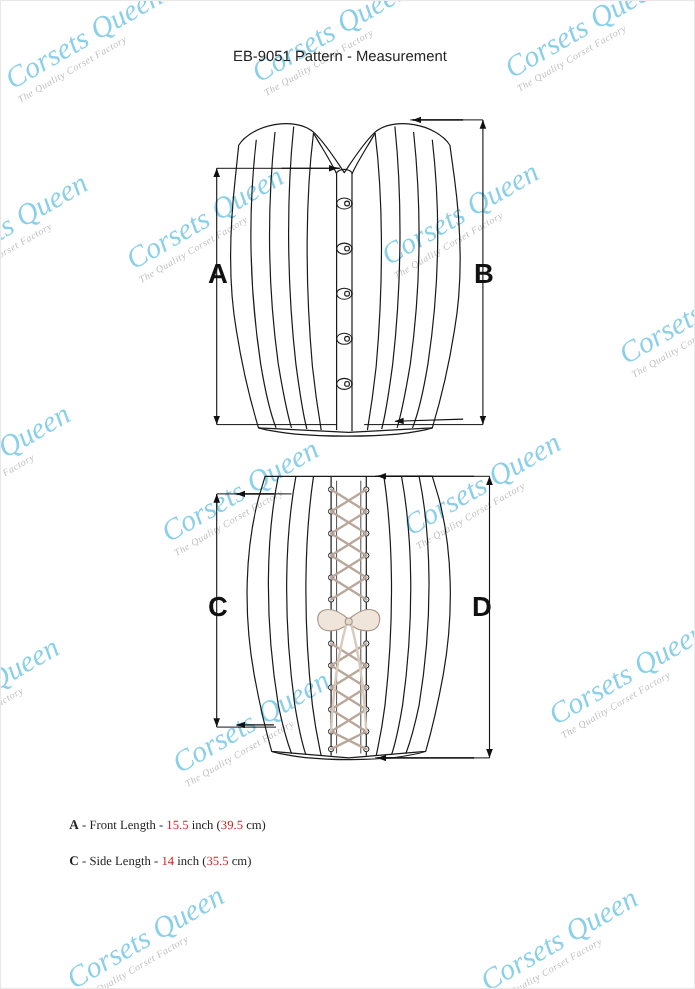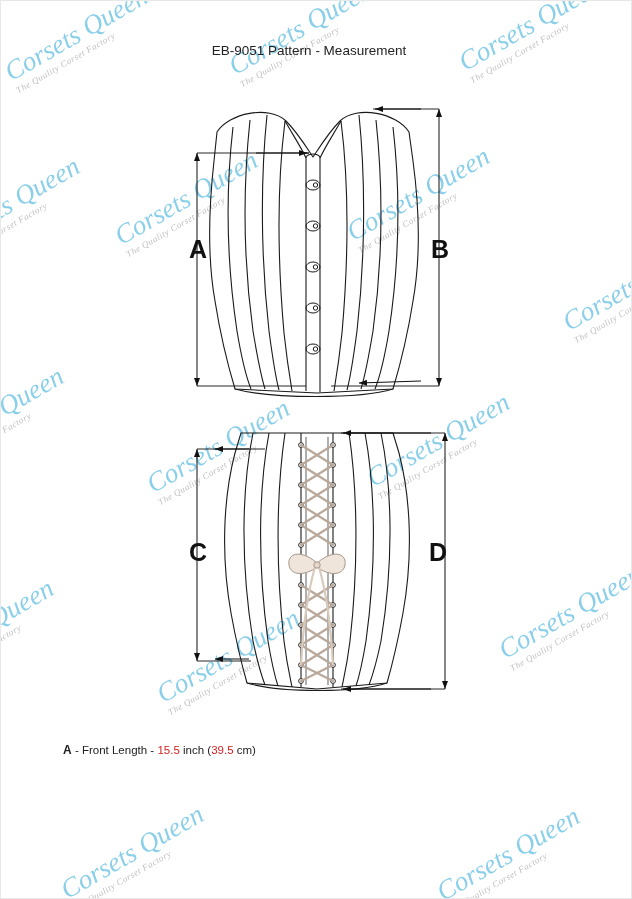--- a/index.html
+++ b/index.html
@@ -76,20 +76,21 @@
   }
 
   
   #legend {
     position: absolute;
     left: 0;
     top: 742px;
     width: 632px;
     font-size: 11.5px;
     color: #222;
+    font-family: Liberation Serif, serif;
   }
   .legend-row {
     position: relative;
     height: 32px;
   }
   .legend-item {
     position: absolute;
     white-space: nowrap;
   }
   .legend-item .key {
@@ -383,18 +384,28 @@
         <span>-</span>
         <span class="val">15.5</span>
         <span class="unit">inch</span>
         <span class="unit">(</span><span class="val">39.5</span>
         <span class="unit">cm</span><span class="unit">)</span>
       </div>
 
     </div>
 
     <div class="legend-row">
+      <div class="legend-item lg-c">
+        <span class="key">C</span>
+        <span>-</span>
+        <span>Side Length</span>
+        <span>-</span>
+        <span class="val">14</span>
+        <span class="unit">inch</span>
+        <span class="unit">(</span><span class="val">35.5</span>
+        <span class="unit">cm</span><span class="unit">)</span>
+      </div>
 
     </div>
 
   </div>
 
 </div>
 
 </body></html>

